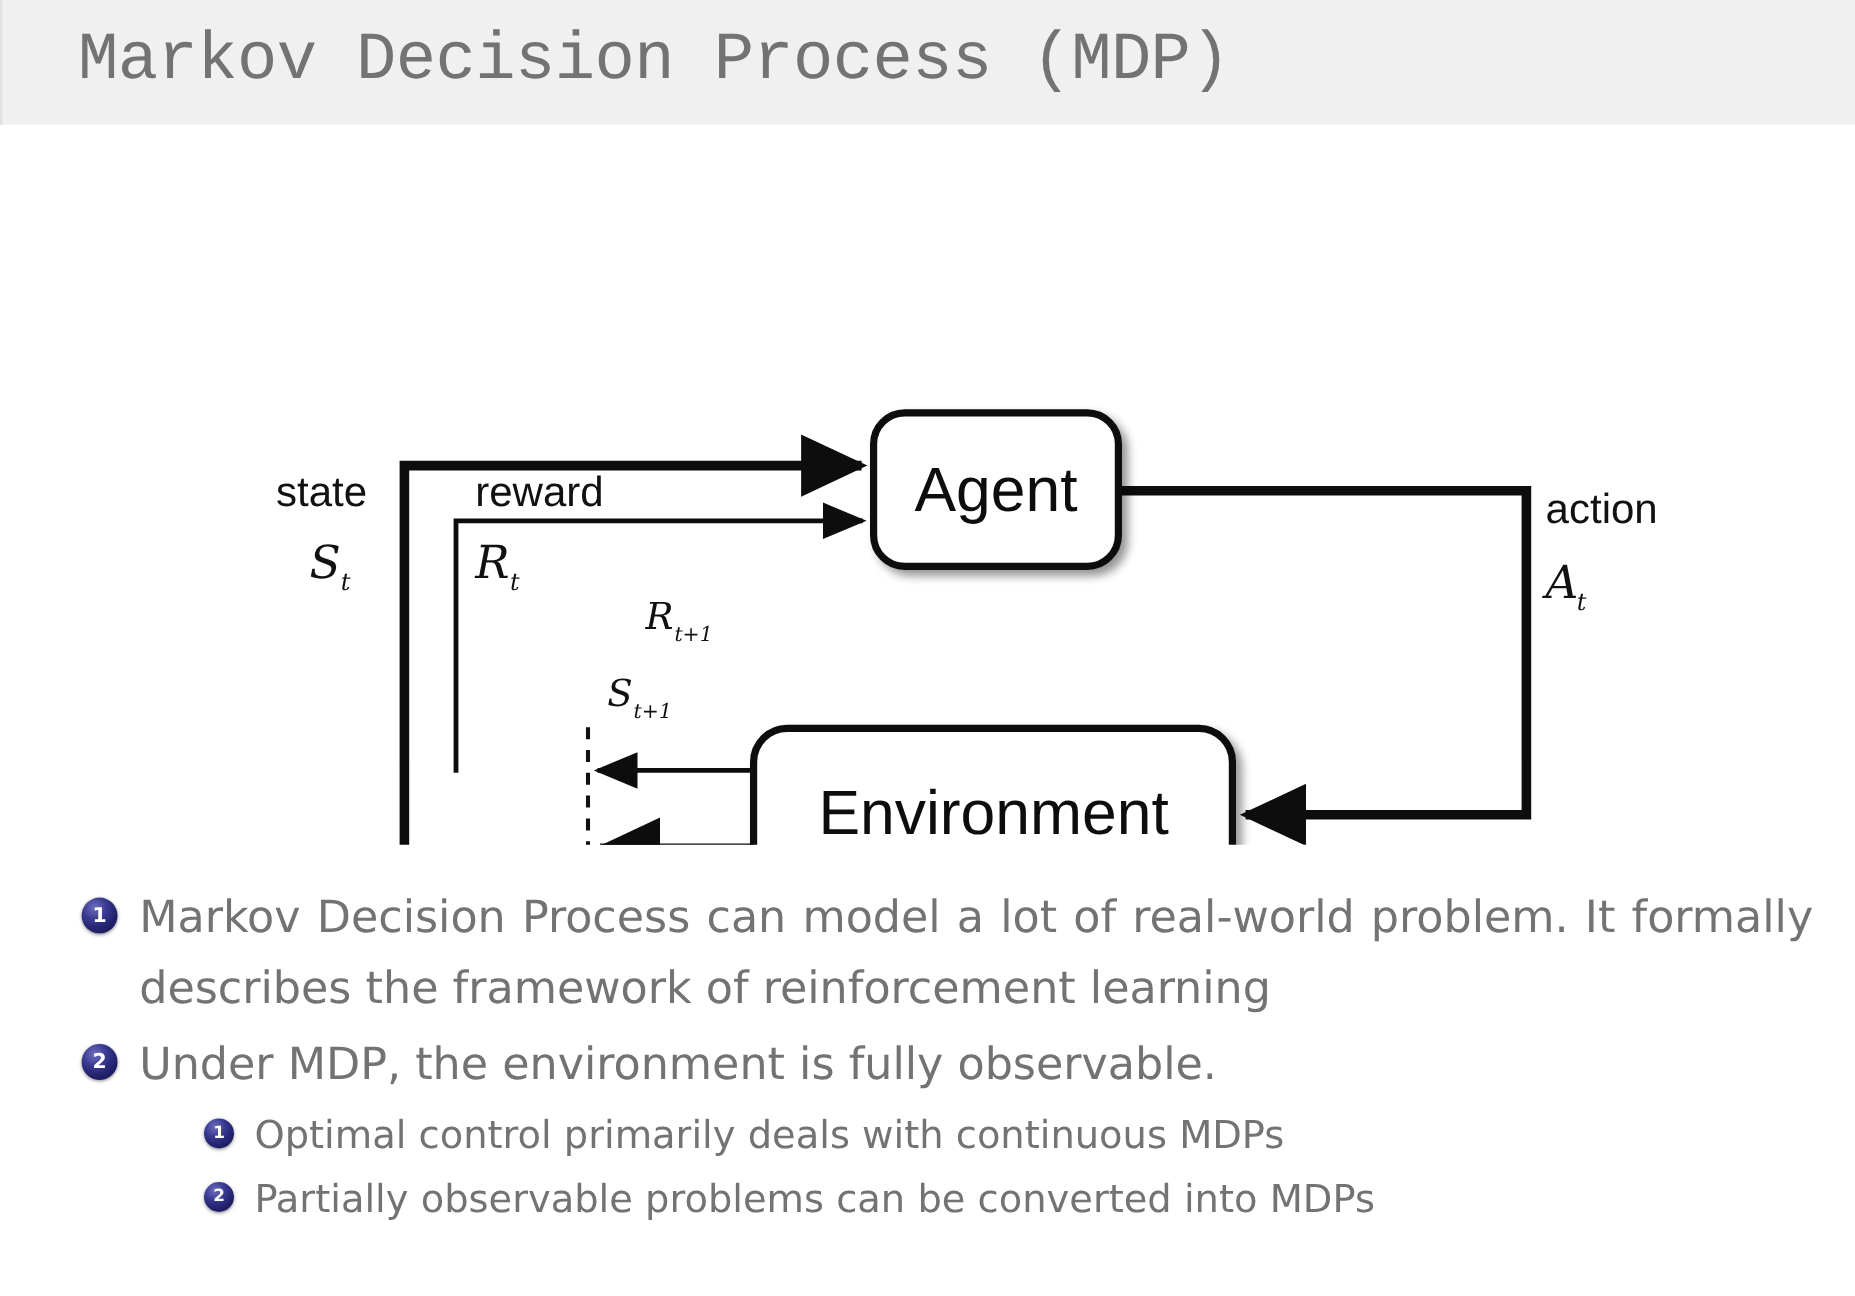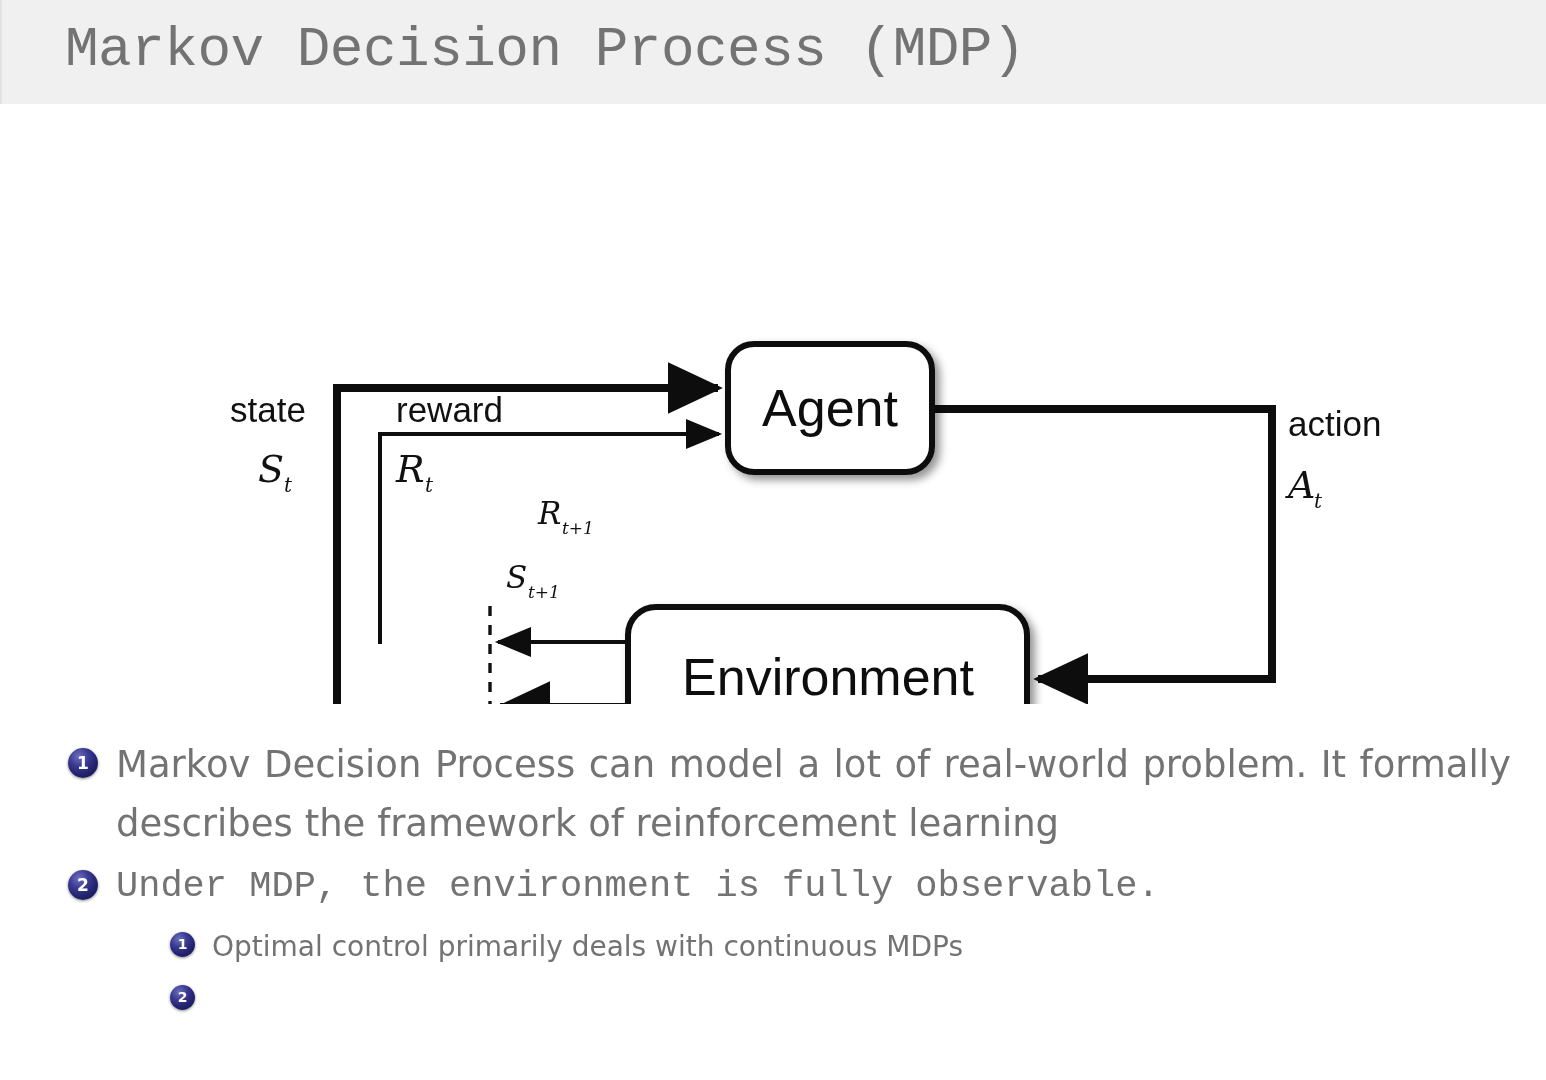--- a/index.html
+++ b/index.html
@@ -133,23 +133,23 @@
   .bullet-text {
     font-family: "DejaVu Sans", sans-serif;
     color: #737373;
   }
   .text-lvl1 {
     font-size: 37px;
     line-height: 59px;
     max-width: 1395px;
     text-align: justify;
   }
-  .text-lvl1.nojust { text-align: left; font-family: Liberation Mono, monospace; }
+  .text-lvl1.nojust { text-align: left; }
   .text-lvl2 {
-    font-size: 28px;
+    font-size: 32px;
     line-height: 53px;
     white-space: nowrap;
   }
 </style>
 </head>
 <body>
 
 <div id="header-band">
   <div id="page-title">Markov Decision Process (MDP)</div>
 </div>
@@ -242,15 +242,16 @@
     <div class="bullet-text text-lvl1 nojust">Under MDP, the environment is fully observable.</div>
   </div>
 
   <div class="bullet-row lvl2">
     <div class="badge badge-lvl2">1</div>
     <div class="bullet-text text-lvl2">Optimal control primarily deals with continuous MDPs</div>
   </div>
 
   <div class="bullet-row lvl2">
     <div class="badge badge-lvl2">2</div>
+    <div class="bullet-text text-lvl2">Partially observable problems can be converted into MDPs</div>
   </div>
 
 </div>
 
 </body></html>

